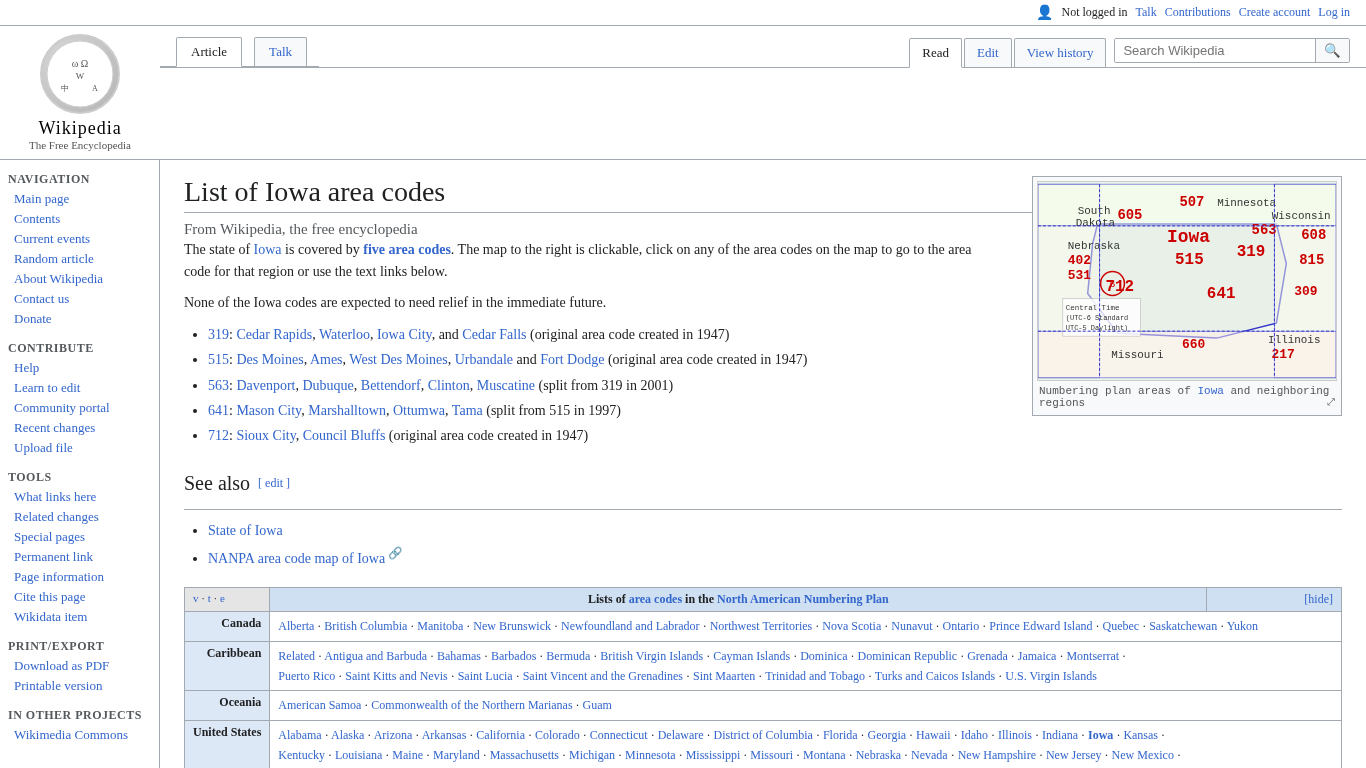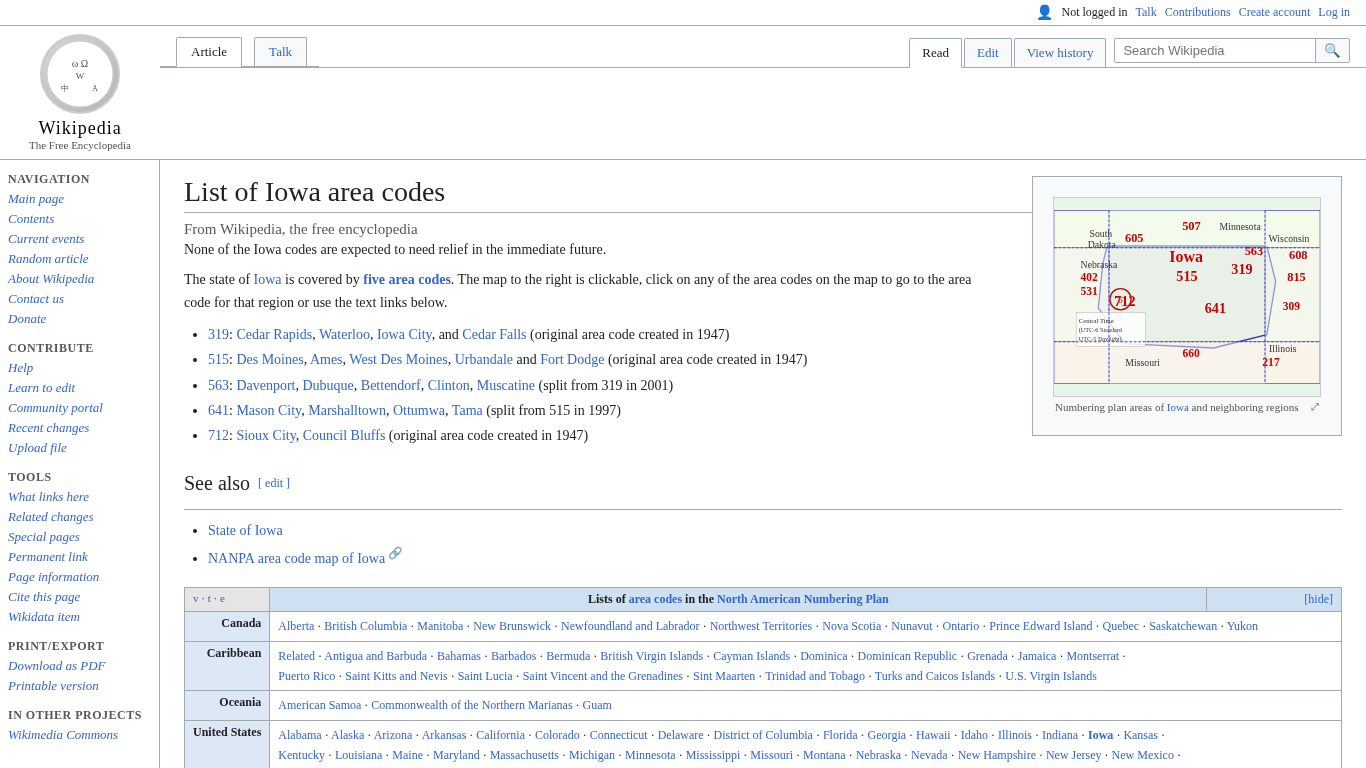--- a/index.html
+++ b/index.html
@@ -28,34 +28,34 @@
     #search-box input { border: none; outline: none; padding: 4px 8px; font-size: 13px; width: 200px; }
     #search-box button { border: none; background: #f8f9fa; padding: 4px 8px; cursor: pointer; border-left: 1px solid #a2a9b1; }
 
     
     #main { display: flex; }
 
     
     #sidebar { width: 160px; min-width: 160px; padding: 8px 0; border-right: 1px solid #a2a9b1; font-size: 13px; }
     .sidebar-section { margin-bottom: 8px; }
     .sidebar-heading { font-size: 12px; font-weight: bold; color: #54595d; padding: 4px 8px 2px; text-transform: uppercase; letter-spacing: 0.5px; }
-    .sidebar-item { padding: 2px 8px; font-style: italic; }
+    .sidebar-item { padding: 2px 14px; }
     .sidebar-item a { font-size: 13px; }
 
     
     #content { flex: 1; padding: 16px 24px; }
     h1.page-title { font-family: 'Linux Libertine', Georgia, serif; font-size: 28px; font-weight: normal; border-bottom: 1px solid #a2a9b1; padding-bottom: 4px; margin-bottom: 8px; }
     .from-wiki { font-size: 15px; color: #54595d; margin-bottom: 1px; }
     .intro-text { margin-bottom: 8px; line-height: 1.6; }
     .bullet-list { margin: 8px 0 8px 24px; line-height: 1.8; }
     h2.section-heading { font-family: 'Linux Libertine', Georgia, serif; font-size: 20px; font-weight: normal; border-bottom: 1px solid #a2a9b1; padding-bottom: 14px; margin: 16px 0 8px; display: flex; align-items: center; gap: 8px; }
     .edit-link { font-size: 12px; color: #3366cc; }
 
     
-    .infobox { float: right; border: 1px solid #a2a9b1; background: #f8f9fa; padding: 20px; margin: 0 0 12px 32px; font-size: 11px; width: 310px; }
+    .infobox { float: right; border: 1px solid #a2a9b1; background: #f8f9fa; padding: 4px; margin: 0 0 12px 32px; font-size: 11px; width: 310px; font-family: Liberation Mono, monospace; }
     .infobox-img { width: 100%; height: 200px; background: #e8f4e8; position: relative; overflow: hidden; border: 1px solid #ccc; }
     .infobox-caption { font-size: 11px; color: #555; padding: 4px 2px 2px; }
     .infobox-expand { float: right; }
 
     
     .navbox { width: 100%; border-collapse: collapse; border: 1px solid #a2a9b1; font-size: 12px; margin-top: 16px; }
     .navbox th, .navbox td { padding: 4px 8px; border: 1px solid #a2a9b1; vertical-align: top; }
     .navbox-vte { background: #e5e5e5; font-size: 11px; white-space: nowrap; text-align: left; }
     .navbox-title-cell { background: #cee0f2; text-align: center; font-weight: bold; }
     .navbox-group { background: #dde8f7; font-weight: bold; text-align: right; font-size: 12px; white-space: nowrap; width: 80px; }
@@ -204,24 +204,24 @@
       </div>
       <div class="infobox-caption">
         <span>Numbering plan areas of <a href="#">Iowa</a> and neighboring regions</span>
         <span class="infobox-expand" style="font-size:10px;color:#555;">⤢</span>
       </div>
     </div>
 
     <h1 class="page-title">List of Iowa area codes</h1>
     <div class="from-wiki">From Wikipedia, the free encyclopedia</div>
 
-    <p class="intro-text">None of the Iowa codes are expected to need relief in the immediate future.</p>
     <p class="intro-text">
       The state of <a href="#">Iowa</a> is covered by <b><a href="#">five area codes</a></b>. The map to the right is clickable, click on any of the area codes on the map to go to the area code for that region or use the text links below.
     </p>
+    <p class="intro-text">None of the Iowa codes are expected to need relief in the immediate future.</p>
 
     <ul class="bullet-list">
       <li><a href="#">319</a>: <a href="#">Cedar Rapids</a>, <a href="#">Waterloo</a>, <a href="#">Iowa City</a>, and <a href="#">Cedar Falls</a> (original area code created in 1947)</li>
       <li><a href="#">515</a>: <a href="#">Des Moines</a>, <a href="#">Ames</a>, <a href="#">West Des Moines</a>, <a href="#">Urbandale</a> and <a href="#">Fort Dodge</a> (original area code created in 1947)</li>
       <li><a href="#">563</a>: <a href="#">Davenport</a>, <a href="#">Dubuque</a>, <a href="#">Bettendorf</a>, <a href="#">Clinton</a>, <a href="#">Muscatine</a> (split from 319 in 2001)</li>
       <li><a href="#">641</a>: <a href="#">Mason City</a>, <a href="#">Marshalltown</a>, <a href="#">Ottumwa</a>, <a href="#">Tama</a> (split from 515 in 1997)</li>
       <li><a href="#">712</a>: <a href="#">Sioux City</a>, <a href="#">Council Bluffs</a> (original area code created in 1947)</li>
     </ul>
 
     <div style="clear:both;"></div>

